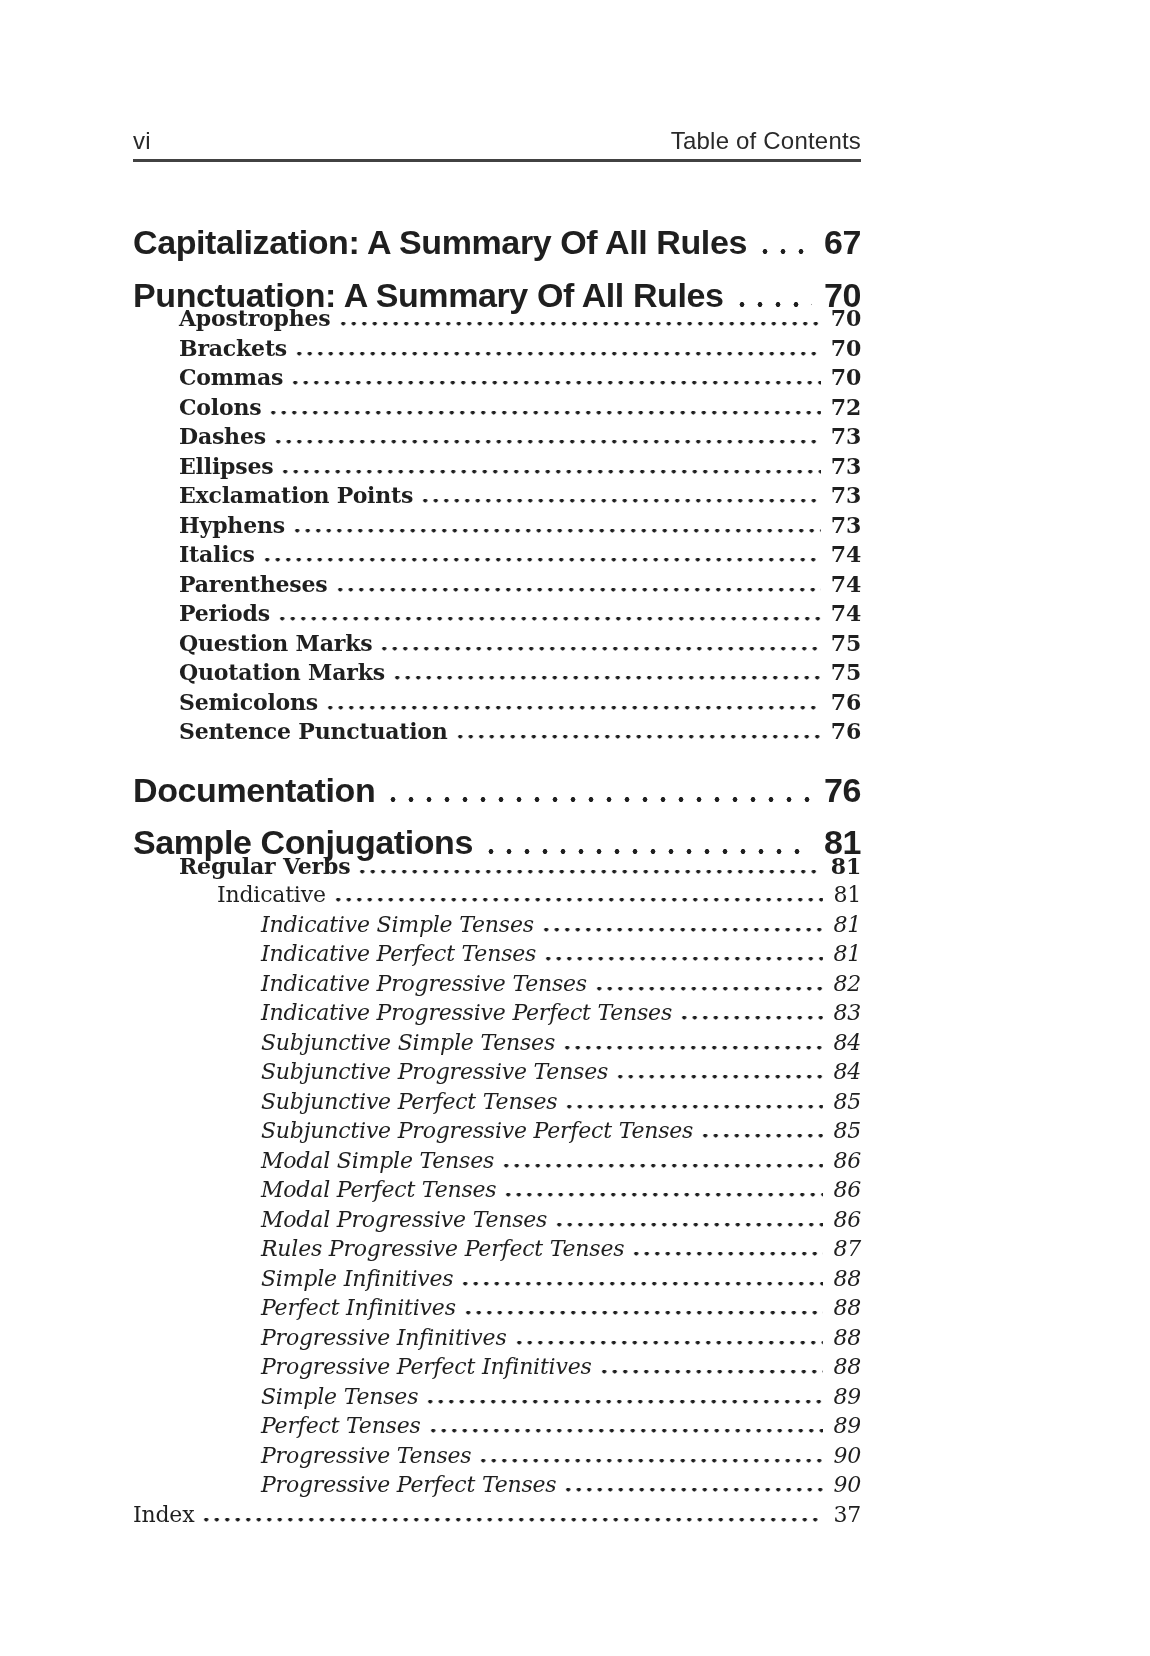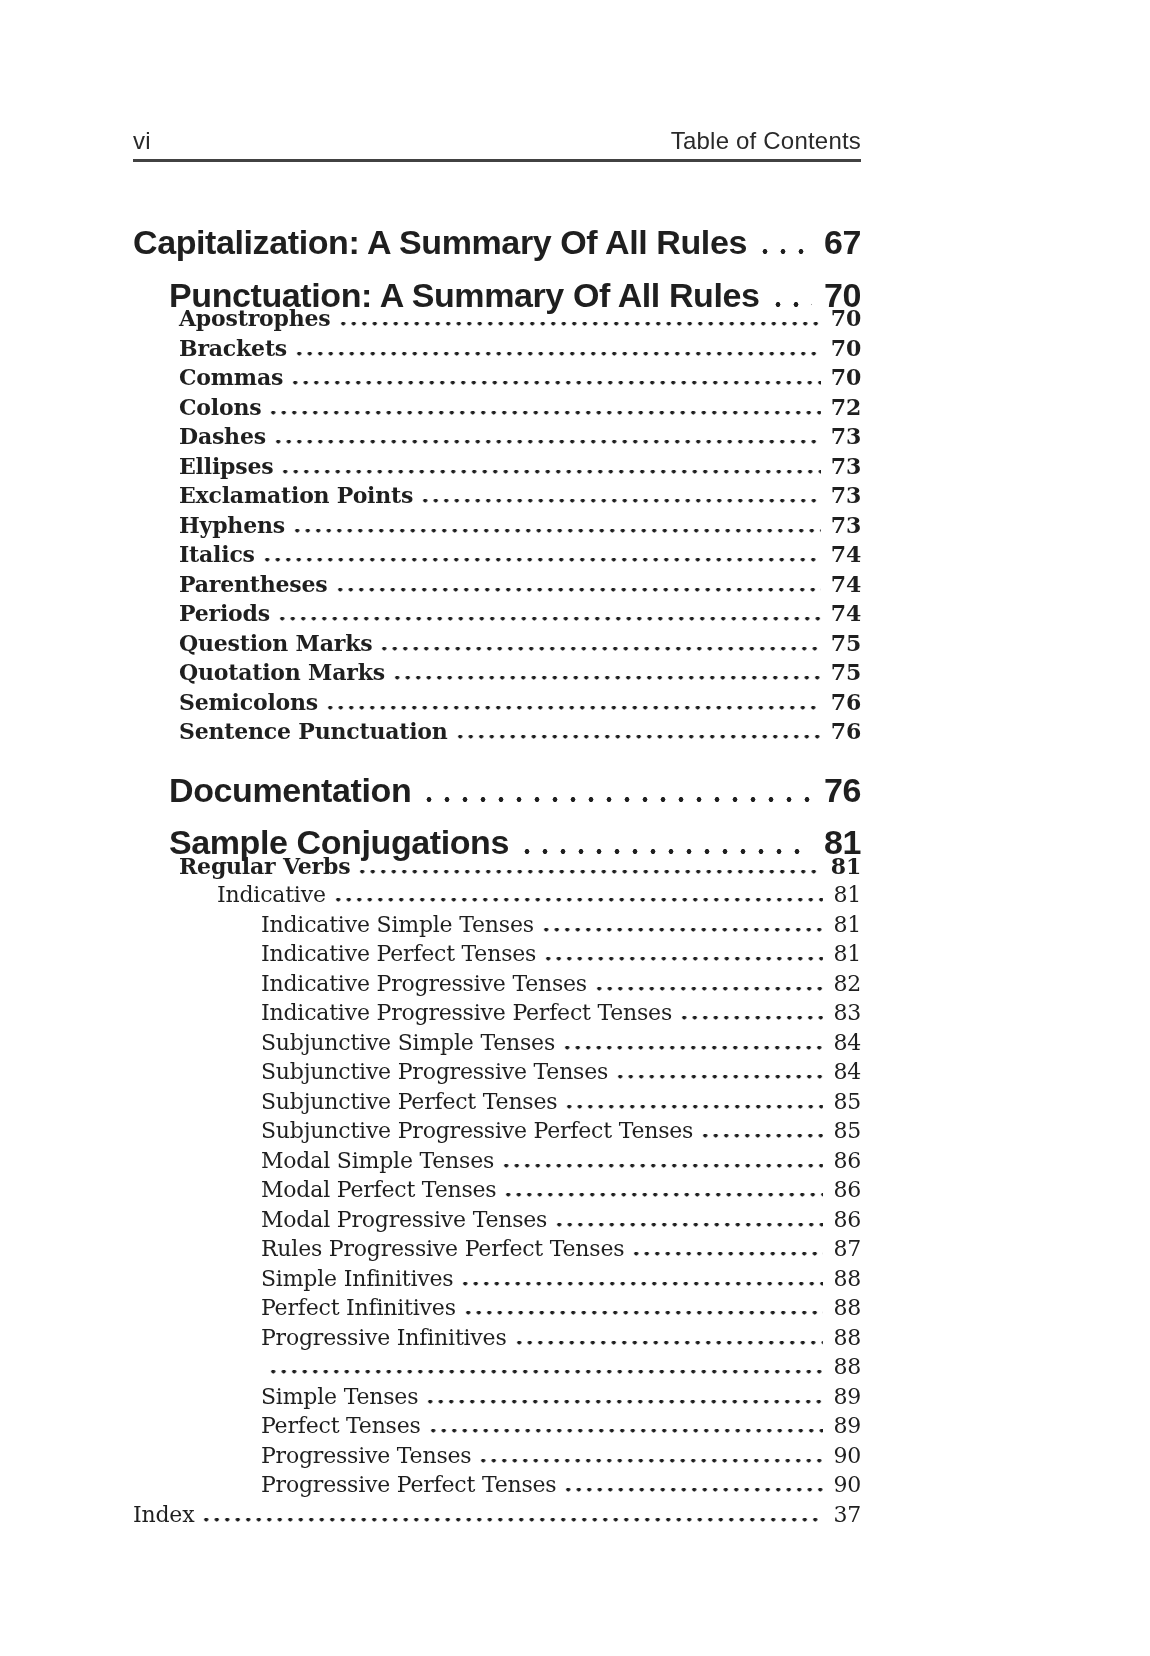--- a/index.html
+++ b/index.html
@@ -34,21 +34,21 @@
   
   .toc {
     margin: 61px 155px 0 133px;
   }
   .row {
     display: flex;
     align-items: baseline;
     height: 29.5px;
     white-space: nowrap;
   }
-  .row.gap-before { margin-top: 23px; margin-left: 36px; }
+  .row.gap-before { margin-top: 23px; }
   .row .label { flex: 0 0 auto; }
   .row .page  { flex: 0 0 auto; text-align: center; }
   .row .leader {
     flex: 1 1 auto;
     height: 5px;
     background-repeat: repeat-x;
     background-position: 1px bottom;
     margin: 0 10px 0 6px;
   }
   
@@ -68,21 +68,21 @@
     background-size: 18px 5px;
     margin: 0 12px 0 8px;
   }
   .bold-serif, .serif, .italic-serif {
     font-family: "DejaVu Serif", "Liberation Serif", serif;
     font-size: 22px;
     letter-spacing: -0.2px;
   }
   .bold-serif   { font-weight: 700; }
   .serif        { font-weight: 400; }
-  .italic-serif { font-weight: 400; }
+  .italic-serif { font-weight: 400; font-style: italic; }
   .bold-serif .leader, .serif .leader, .italic-serif .leader {
     background-image: radial-gradient(circle, #1f1f1f 1.8px, transparent 2.3px);
     background-size: 10.5px 5px;
     height: 4px;
   }
 </style>
 </head>
 <body>
 
 <div class="sheet">
@@ -265,20 +265,21 @@
         <span class="label">Perfect Infinitives</span>
         <span class="leader"></span>
         <span class="page">88</span>
       </div>
       <div class="row italic-serif l3">
         <span class="label">Progressive Infinitives</span>
         <span class="leader"></span>
         <span class="page">88</span>
       </div>
       <div class="row italic-serif l3">
+        <span class="label">Progressive Perfect Infinitives</span>
         <span class="leader"></span>
         <span class="page">88</span>
       </div>
       <div class="row italic-serif l3">
         <span class="label">Simple Tenses</span>
         <span class="leader"></span>
         <span class="page">89</span>
       </div>
       <div class="row italic-serif l3">
         <span class="label">Perfect Tenses</span>

